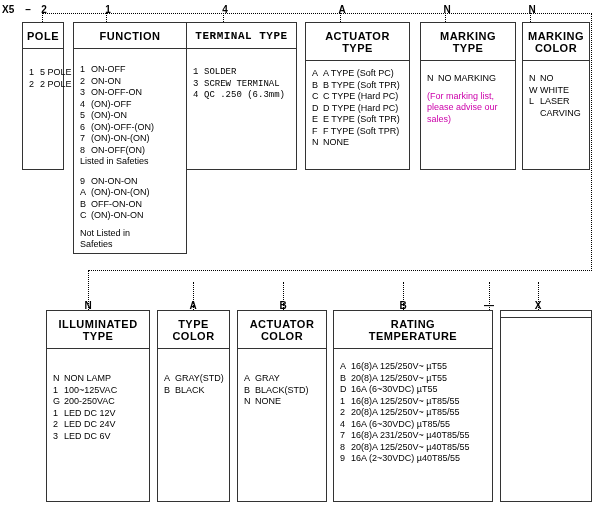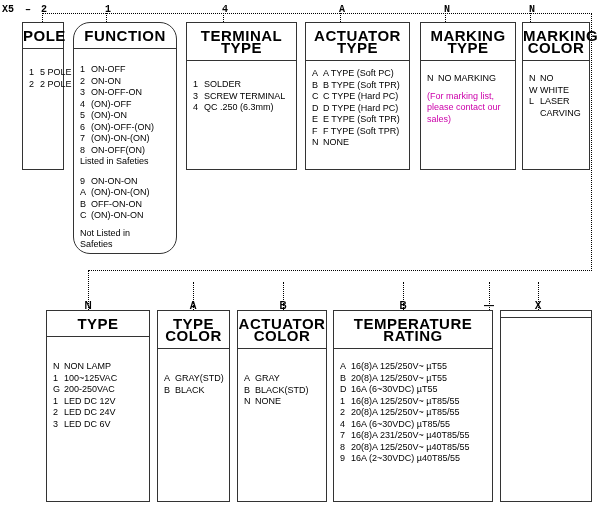--- a/index.html
+++ b/index.html
@@ -17,21 +17,20 @@
     overflow: hidden;
   }
   .code-line {
     position: absolute;
     top: 4px;
     left: 2px;
     width: 596px;
     height: 14px;
     font-size: 10px;
     font-weight: bold;
-    font-family: Liberation Mono, monospace;
   }
   .code-seg {
     position: absolute;
     top: 0;
     text-align: center;
     font-weight: bold;
     font-size: 10px;
   }
   .dashline {
     position: absolute;
@@ -43,21 +42,21 @@
   }
   .box {
     position: absolute;
     border: 1px solid #333333;
     background: #ffffff;
     box-sizing: border-box;
   }
   .box-title {
     text-align: center;
     font-weight: bold;
-    font-size: 15px;
+    font-size: 11px;
     padding-top: 7px;
     line-height: 12px;
     letter-spacing: 0.5px;
   }
   .divider {
     border-top: 1px solid #333333;
     margin-top: 6px;
   }
   .rows {
     padding: 7px 5px 4px 6px;
@@ -136,21 +135,21 @@
         <span class="k">1</span>
         <span class="v">5 POLE</span>
       </div>
     <div class="row">
         <span class="k">2</span>
         <span class="v">2 POLE</span>
       </div>
   </div>
 </div>
 
-<div class="box" style="left:73px; top:22px; width:104px; height:232px;border-radius:17px;">
+<div class="box" style="left:73px; top:22px; width:114px; height:232px;">
   <div class="box-title">FUNCTION</div>
   <div class="divider"></div>
   <div class="rows" style="padding-top:15px;">
     <div class="row">
         <span class="k">1</span>
         <span class="v">ON-OFF</span>
       </div>
     <div class="row">
         <span class="k">2</span>
         <span class="v">ON-ON</span>
@@ -196,21 +195,21 @@
     <div class="row">
         <span class="k">C</span>
         <span class="v">(ON)-ON-ON</span>
       </div>
     <div class="gap" style="height:6px;"></div>
     <div class="plain">Not Listed in</div>
     <div class="plain">Safeties</div>
   </div>
 </div>
 
-<div class="box" style="left:186px; top:22px; width:111px; height:148px;">
+<div class="box" style="left:186px; top:22px; width:111px; height:148px;font-family:Liberation Mono, monospace;">
   <div class="box-title">TERMINAL TYPE</div>
   <div class="divider"></div>
   <div class="rows" style="padding-top:18px;">
     <div class="row">
         <span class="k">1</span>
         <span class="v">SOLDER</span>
       </div>
     <div class="row">
         <span class="k">3</span>
         <span class="v">SCREW TERMINAL</span>
@@ -266,21 +265,21 @@
     <div>TYPE</div>
   </div>
   <div class="divider"></div>
   <div class="rows" style="padding-top:12px;">
     <div class="row">
         <span class="k">N</span>
         <span class="v">NO MARKING</span>
       </div>
     <div class="gap" style="height:6px;"></div>
     <div class="note">(For marking list,</div>
-    <div class="note">please contact our</div>
+    <div class="note">please advise our</div>
     <div class="note">sales)</div>
   </div>
 </div>
 
 <div class="box" style="left:522px; top:22px; width:68px; height:148px;">
   <div class="box-title">
     <div>MARKING</div>
     <div>COLOR</div>
   </div>
   <div class="divider"></div>
@@ -296,20 +295,21 @@
     <div class="row">
         <span class="k">L</span>
         <span class="v">LASER</span>
       </div>
     <div class="plain" style="padding-left:11px;">CARVING</div>
   </div>
 </div>
 
 <div class="box" style="left:46px; top:310px; width:104px; height:192px;">
   <div class="box-title">
+    <div>ILLUMINATED</div>
     <div>TYPE</div>
   </div>
   <div class="divider"></div>
   <div class="rows" style="padding-top:24px;">
     <div class="row">
         <span class="k">N</span>
         <span class="v">NON LAMP</span>
       </div>
     <div class="row">
         <span class="k">1</span>
@@ -369,22 +369,22 @@
       </div>
     <div class="row">
         <span class="k">N</span>
         <span class="v">NONE</span>
       </div>
   </div>
 </div>
 
 <div class="box" style="left:333px; top:310px; width:160px; height:192px;">
   <div class="box-title">
+    <div>RATING</div>
     <div>TEMPERATURE</div>
-    <div>RATING</div>
   </div>
   <div class="divider"></div>
   <div class="rows" style="padding-top:12px;">
     <div class="row">
         <span class="k">A</span>
         <span class="v">16(8)A 125/250V~ µT55</span>
       </div>
     <div class="row">
         <span class="k">B</span>
         <span class="v">20(8)A 125/250V~ µT55</span>

